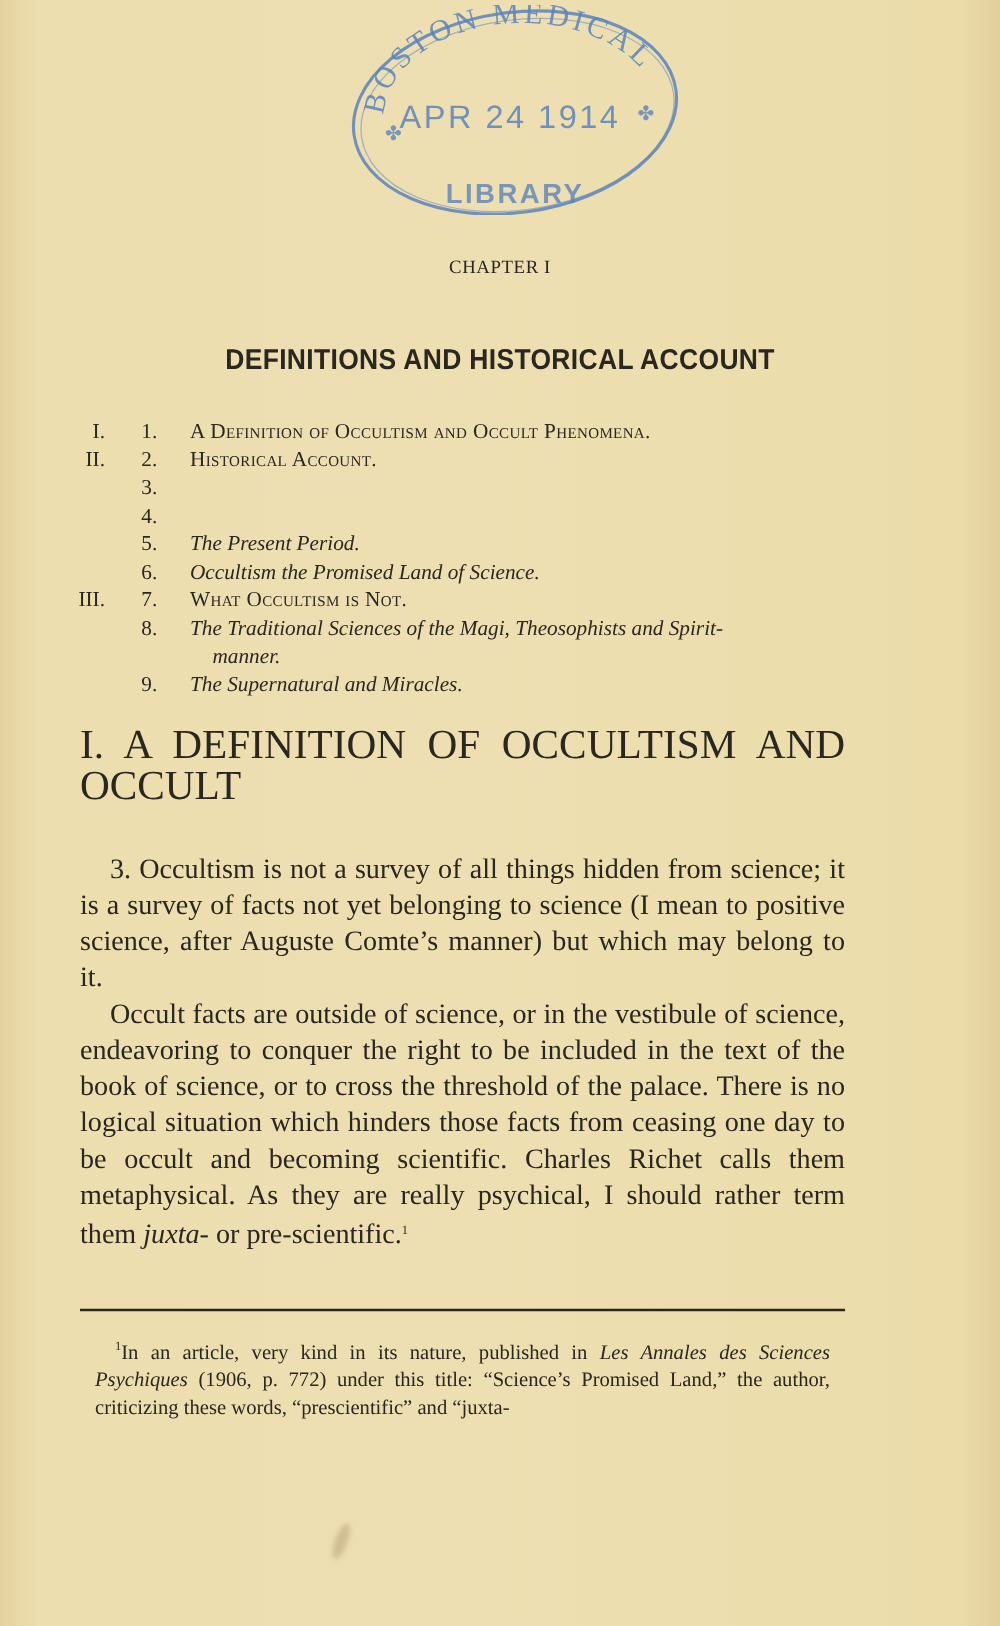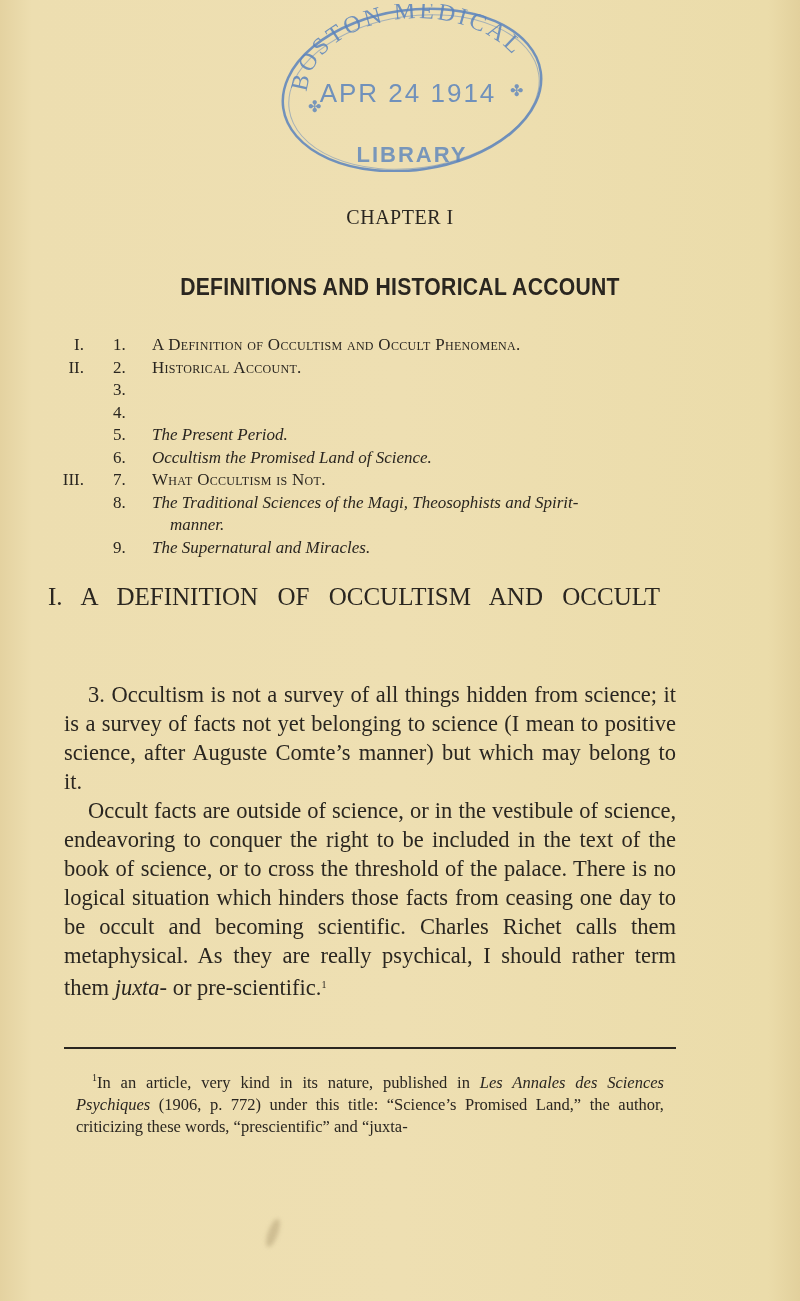--- a/index.html
+++ b/index.html
@@ -10,43 +10,43 @@
       font-family: "Liberation Serif", "DejaVu Serif", serif;
       color: #2a2620;
       position: relative;
     }
     .stamp {
       position: absolute; left: 278px; top: 4px; width: 272px; height: 168px;
     }
     .stamp svg { width: 100%; height: 100%; }
     .chapter {
       position: absolute; left: 0; width: 800px; top: 206px;
-      text-align: center; font-size: 20px; letter-spacing: 0.5px;
+      text-align: center; font-size: 15px; letter-spacing: 0.5px;
       font-family: "Liberation Serif", serif;
     }
     .chapter-title {
       position: absolute; left: 0; width: 800px; top: 274px;
       text-align: center; font-size: 23px; font-weight: bold;
       font-family: "Liberation Sans", sans-serif; letter-spacing: 0.3px;
       transform: scaleX(0.92);
     }
     .toc {
       position: absolute; left: 0; top: 334px; width: 800px;
       font-size: 17px; line-height: 22.5px;
     }
     .toc-row { position: relative; height: 22.5px; white-space: nowrap; }
     .toc-roman { position: absolute; right: 716px; text-align: right; }
     .toc-num { position: absolute; left: 113px; }
     .toc-text { position: absolute; left: 152px; }
     .toc-text.sc { font-variant: small-caps; letter-spacing: 0.3px; }
     .toc-text.it { font-style: italic; }
     .toc-cont { position: absolute; left: 170px; font-style: italic; }
     .section-heading {
-      position: absolute; left: 48px; width: 612px; top: 580px;
-      text-align: center; font-size: 25px; line-height: 33px;
+      position: absolute; left: 64px; width: 612px; top: 580px;
+      text-align: center; font-size: 33px; line-height: 33px;
       text-align-last: center;
     }
     .section-heading .l1 { display: block; text-align: justify; text-align-last: justify; }
     .body-text {
       position: absolute; left: 64px; width: 612px; top: 680px;
       font-size: 22.5px; line-height: 29px;
       text-align: justify;
     }
     .body-text p { margin: 0; text-indent: 24px; }
     .rule {

